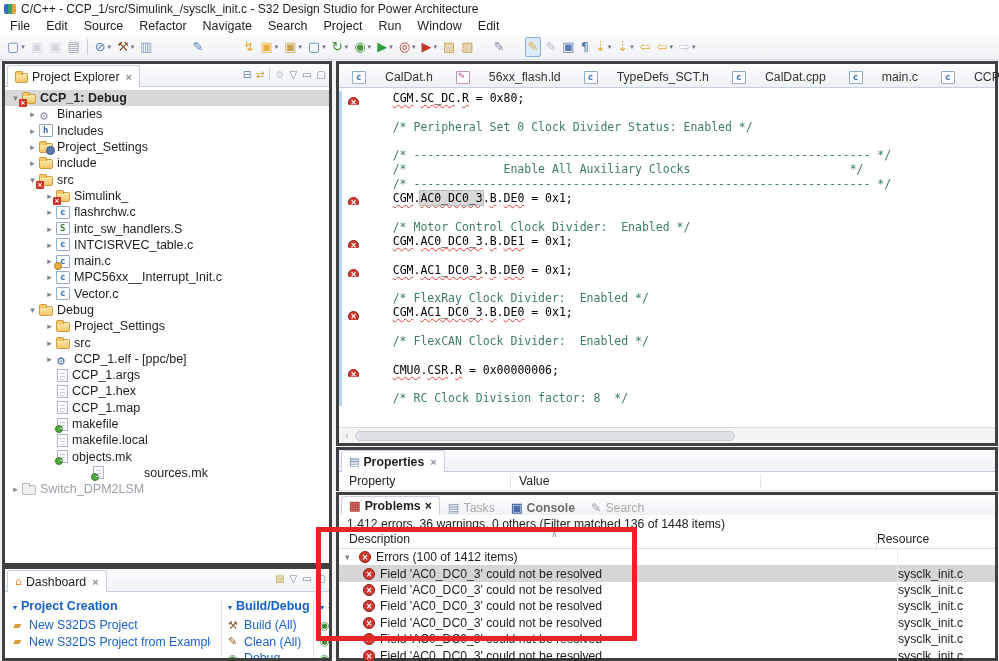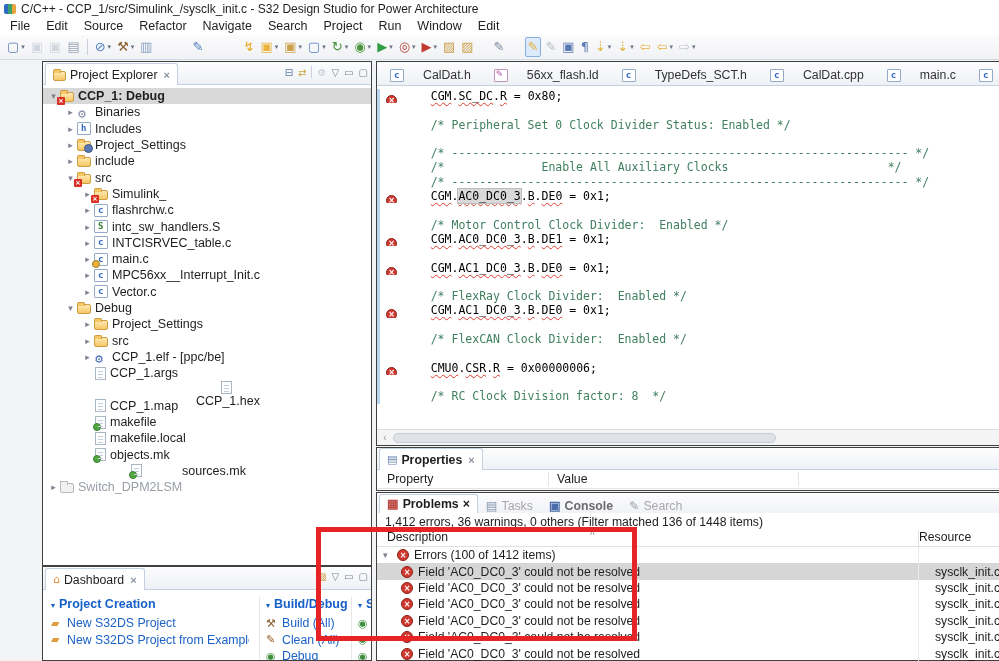--- a/index.html
+++ b/index.html
@@ -15,21 +15,21 @@
   .tbtn { display:inline-flex; align-items:center; height:20px; padding:0 2px; margin:0 1px; border-radius:2px; }
   .tbtn .tg { font-size:13px; line-height:18px; font-family:"DejaVu Sans",sans-serif; }
   .tbtn .dd { font-size:7px; color:#6a7382; margin-left:2px; }
   .tbtn.dis { opacity:.38; }
   .tbtn.tog { background:#dcebfb; border:1px solid #86aede; }
   .tsep { width:1px; height:16px; background:#c9cfd8; margin:0 4px; }
   .tgap { display:inline-block; height:1px; }
 
   
   .workbench { position:absolute; left:0; top:60px; width:999px; height:601px; background:#f2f3f5; }
-  .panel { position:absolute; background:#fff; border:1px solid #404040;margin-left:40px; }
+  .panel { position:absolute; background:#fff; border:3px solid #404040; }
   .vtabbar { height:23px; background:linear-gradient(#fdfdfe,#eef1f5); border-bottom:1px solid #c5d0e0; display:flex; align-items:flex-end; padding-left:2px; position:relative; }
   .vtab { display:inline-flex; align-items:center; gap:4px; height:22px; padding:0 7px; background:#fff; border:1px solid #c5d0e0; border-bottom:none; border-radius:3px 3px 0 0; font-size:12.3px; position:relative; top:1px; }
   .vtab .close { color:#8b93a1; font-weight:bold; font-size:11px; margin-left:2px; }
   .vtab .pic { font-size:11px; font-family:"DejaVu Sans",sans-serif; }
   .vtab-plain { display:inline-flex; align-items:center; gap:4px; padding:0 8px; font-size:12.3px; color:#a9a9a9; }
   .vbar-right { position:absolute; right:3px; top:4px; display:flex; align-items:center; gap:5px; }
   .vbtn { font-size:10px; font-family:"DejaVu Sans",sans-serif; }
   .vbsep { width:1px; height:12px; background:#c9cfd8; }
   .bold { font-weight:bold; }
 
@@ -88,21 +88,21 @@
   .ptab-active { display:inline-flex; align-items:center; gap:4px; height:19px; padding:0 7px; background:#fff; border:1px solid #c5d0e0; border-bottom:none; border-radius:3px 3px 0 0; font-size:12.3px; font-weight:bold; }
   .status { height:17px; font-size:12.2px; padding:2px 0 0 8px; background:#fff; color:#222; }
   .probhead { height:17px; display:flex; background:#fff; border-bottom:1px solid #e0e0e0; font-size:12.2px; position:relative; }
   .probhead .pd { flex:1; padding-left:10px; }
   .probhead .pres { width:119px; border-left:1px solid #e0e0e0; }
   .sortmark { position:absolute; left:212px; top:-3px; color:#8b93a1; font-size:9px; font-family:"DejaVu Sans",sans-serif; }
   .prow { display:flex; align-items:center; height:16.4px; font-size:12.2px; }
   .prow.sel { background:#d6d6d6; }
   .prow .pd { flex:1; display:flex; align-items:center; padding-left:24px; overflow:hidden; white-space:nowrap; }
   .prow.group .pd { padding-left:6px; }
-  .prow .pres { width:119px; border-left:1px solid #ececec; padding-left:16px; align-self:stretch; display:flex; align-items:center; }
+  .prow .pres { width:98px; border-left:1px solid #ececec; padding-left:0; align-self:stretch; display:flex; align-items:center; }
   .errc { display:inline-block; width:12px; height:12px; flex:none; border-radius:50%; background:#cf3a30; border:1px solid #8f1f18; color:#fff; font:bold 8px/11px "DejaVu Sans",sans-serif; text-align:center; margin-right:5px; }
   .gexp { width:14px; font-size:9px; color:#7b828d; font-family:"DejaVu Sans",sans-serif; }
   .pdt { overflow:hidden; text-overflow:clip; white-space:nowrap; }
 
   
   .dashcontent { position:absolute; left:0; top:24px; right:0; bottom:0; overflow:hidden; }
   .dcol { position:absolute; top:6px; bottom:0; overflow:hidden; }
   .dcol:nth-child(1) { left:8px; width:198px; }
   .dcol:nth-child(2) { left:216px; width:88px; border-left:1px solid #e6e6e6; padding-left:6px; }
   .dcol:nth-child(3) { left:308px; width:40px; border-left:1px solid #e6e6e6; padding-left:6px; }
@@ -349,21 +349,21 @@
         <div class="trow" style="padding-left: 38px;">
           <span class="arrow">▸</span>
           <span class="ic elf"></span>
           <span class="tl">CCP_1.elf - [ppc/be]</span>
         </div>
         <div class="trow" style="padding-left: 38px;">
           <span class="arrow"></span>
           <span class="ic doc"></span>
           <span class="tl">CCP_1.args</span>
         </div>
-        <div class="trow" style="padding-left: 38px; flex-direction: column;">
+        <div class="trow" style="padding-left: 38px;">
           <span class="arrow"></span>
           <span class="ic doc"></span>
           <span class="tl">CCP_1.hex</span>
         </div>
         <div class="trow" style="padding-left: 38px;">
           <span class="arrow"></span>
           <span class="ic doc"></span>
           <span class="tl">CCP_1.map</span>
         </div>
         <div class="trow" style="padding-left: 38px;">

